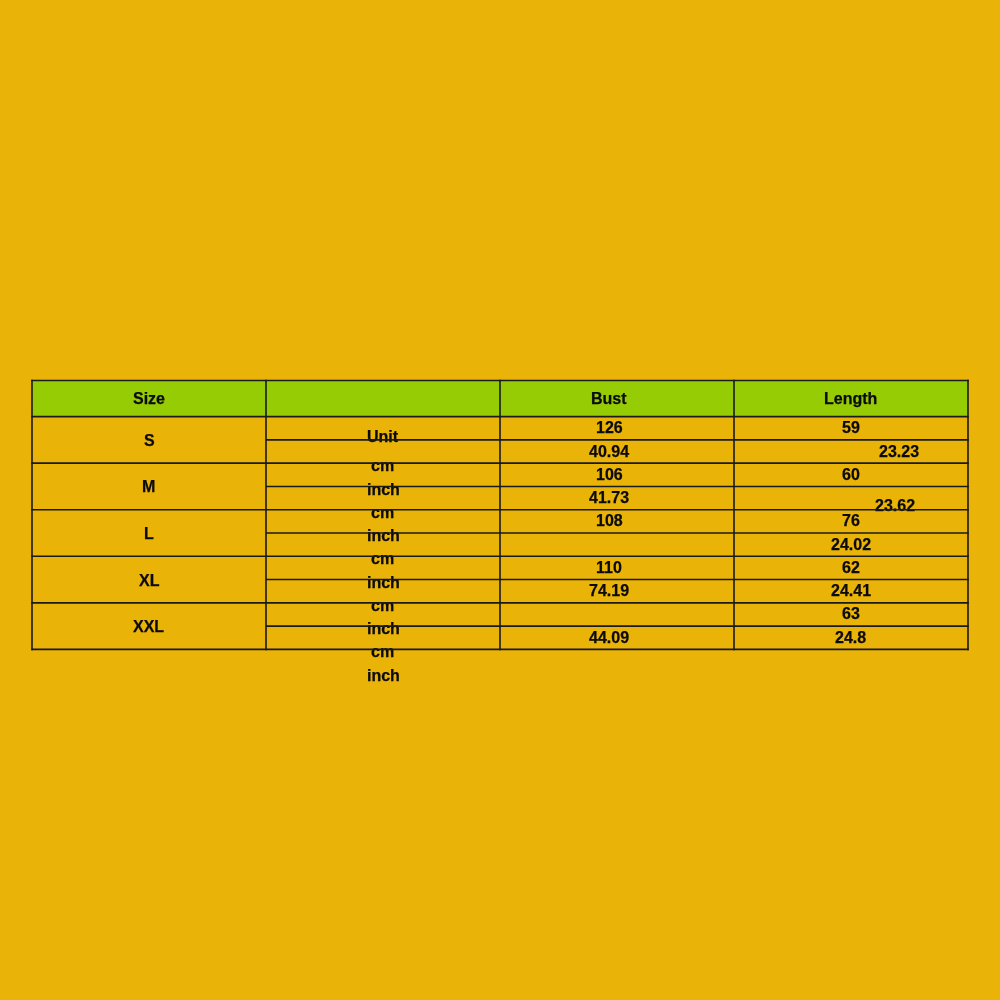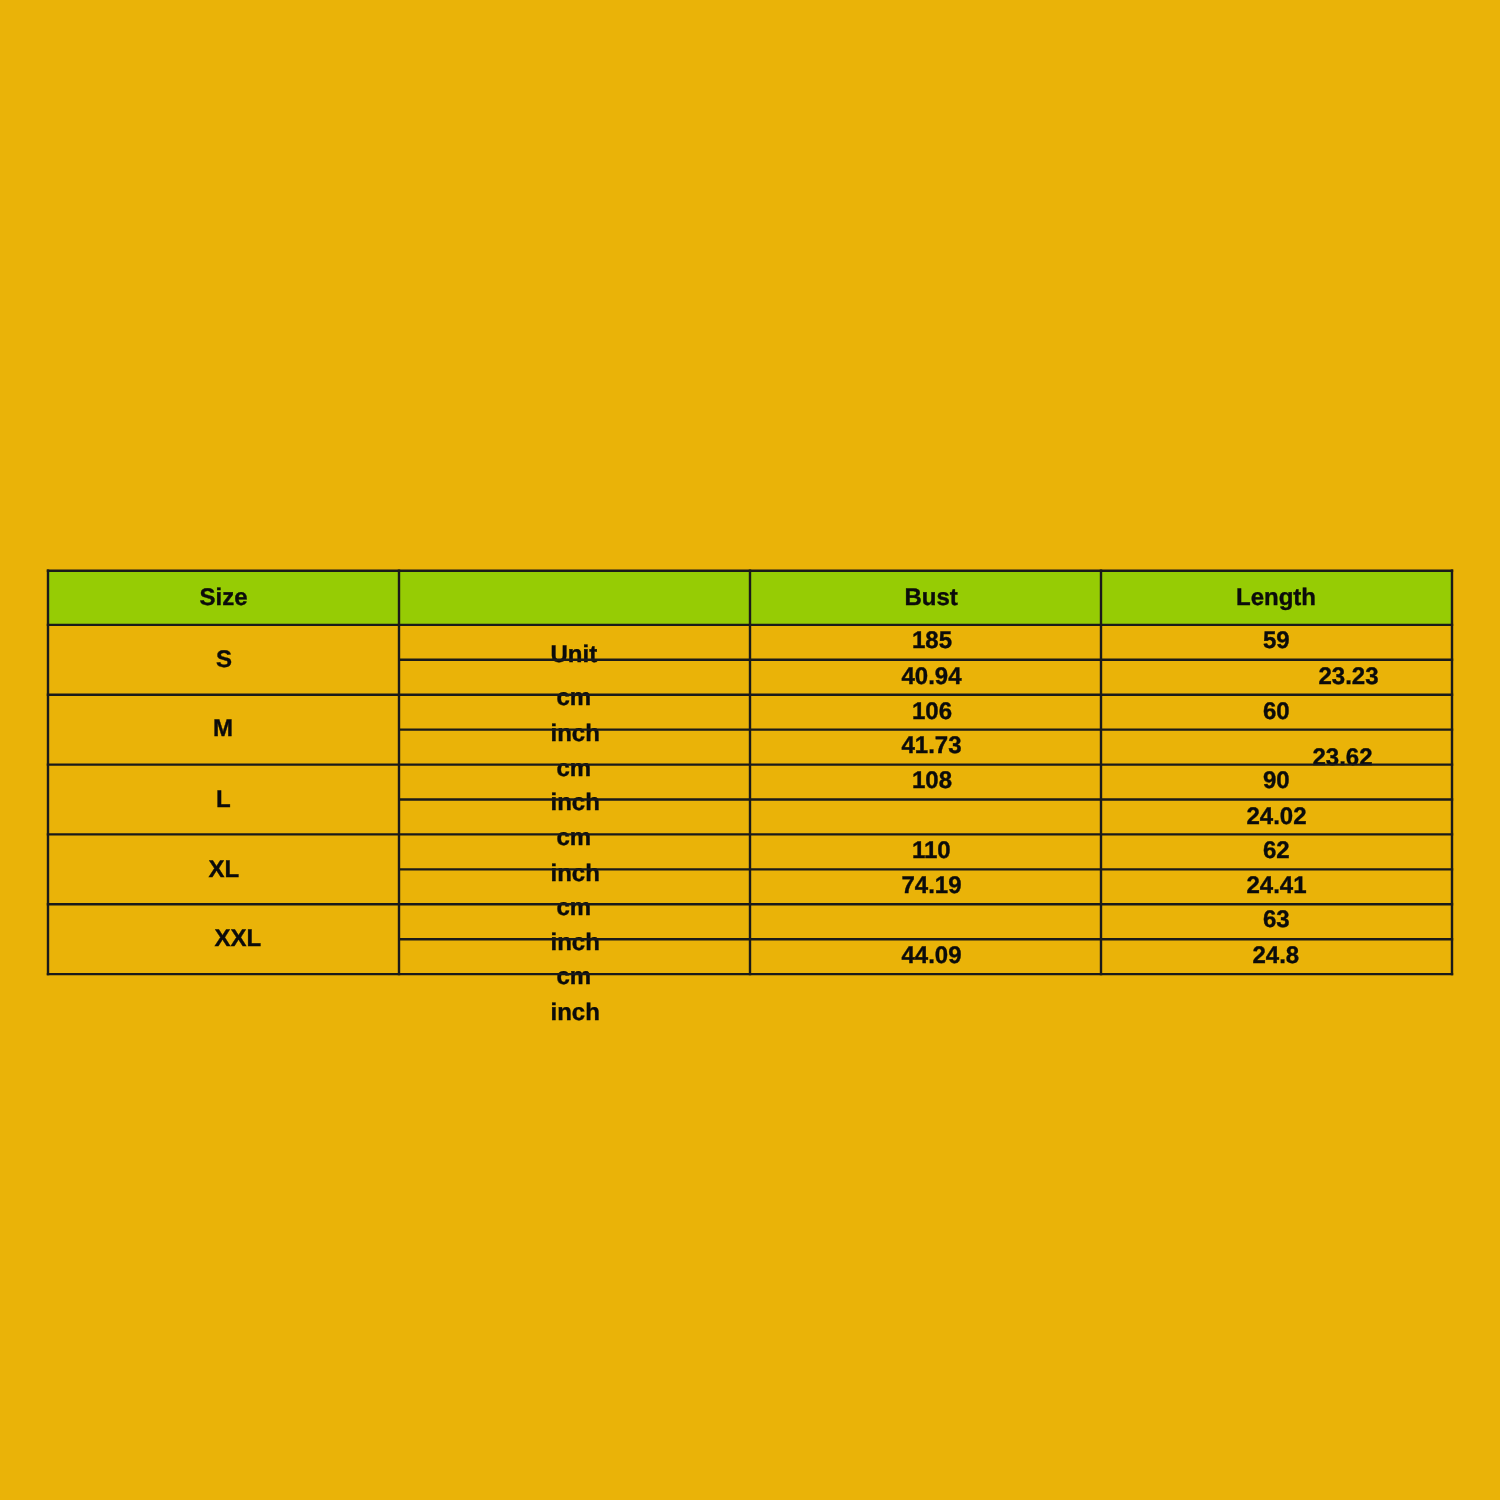--- a/index.html
+++ b/index.html
@@ -59,21 +59,21 @@
   #size-chart .cell[data-row] > .txt { transform: translateY(0.7px); }
   #size-chart #grid {
     position: absolute;
     left: -2px;
     top: -2px;
     overflow: visible;
   }
   
   .col-size   { left: 0px;   width: 234px; }
   .col-unit   { left: 234px; width: 234px; margin-top: 38px; }
-  .col-bust   { left: 472px; width: 234px; }
+  .col-bust   { left: 460px; width: 234px; }
   .col-length { left: 702px; width: 234px; }
   
   .row-head { top: 0px; height: 36.1px; }
 </style>
 </head>
 <body>
 
 <div id="page">
 
   <div id="size-chart">
@@ -93,21 +93,21 @@
         <span class="txt">Length</span>
       </div>
 
     <div class="cell col-size" data-row="0" style="top: 36.6px; height: 46.56px;">
         <span class="txt">S</span>
       </div>
     <div class="cell col-unit" style="top: 36.6px; height: 23.28px;">
         <span class="txt">cm</span>
       </div>
     <div class="cell col-bust" style="top: 36.6px; height: 23.28px;">
-        <span class="txt">185</span>
+        <span class="txt">126</span>
       </div>
     <div class="cell col-length" style="top: 36.6px; height: 23.28px;">
         <span class="txt">59</span>
       </div>
     <div class="cell col-unit" style="top: 59.88px; height: 23.28px;">
         <span class="txt">inch</span>
       </div>
     <div class="cell col-bust" style="top: 59.88px; height: 23.28px;">
         <span class="txt">40.94</span>
       </div>
@@ -140,21 +140,21 @@
     <div class="cell col-size" data-row="2" style="top: 129.72px; height: 46.56px;">
         <span class="txt">L</span>
       </div>
     <div class="cell col-unit" style="top: 129.72px; height: 23.28px;">
         <span class="txt">cm</span>
       </div>
     <div class="cell col-bust" style="top: 129.72px; height: 23.28px;">
         <span class="txt">108</span>
       </div>
     <div class="cell col-length" style="top: 129.72px; height: 23.28px;">
-        <span class="txt">90</span>
+        <span class="txt">76</span>
       </div>
     <div class="cell col-unit" style="top: 153px; height: 23.28px;">
         <span class="txt">inch</span>
       </div>
     <div class="cell col-length" style="top: 153px; height: 23.28px;">
         <span class="txt">24.02</span>
       </div>
 
     <div class="cell col-size" data-row="3" style="top: 176.28px; height: 46.56px;">
         <span class="txt">XL</span>
@@ -171,21 +171,21 @@
     <div class="cell col-unit" style="top: 199.56px; height: 23.28px;">
         <span class="txt">inch</span>
       </div>
     <div class="cell col-bust" style="top: 199.56px; height: 23.28px;">
         <span class="txt">74.19</span>
       </div>
     <div class="cell col-length" style="top: 199.56px; height: 23.28px;">
         <span class="txt">24.41</span>
       </div>
 
-    <div class="cell col-size" data-row="4" style="top: 222.84px; height: 46.56px; padding-left: 10px;">
+    <div class="cell col-size" data-row="4" style="top: 222.84px; height: 46.56px;">
         <span class="txt">XXL</span>
       </div>
     <div class="cell col-unit" style="top: 222.84px; height: 23.28px;">
         <span class="txt">cm</span>
       </div>
     <div class="cell col-length" style="top: 222.84px; height: 23.28px;">
         <span class="txt">63</span>
       </div>
     <div class="cell col-unit" style="top: 246.12px; height: 23.28px;">
         <span class="txt">inch</span>

